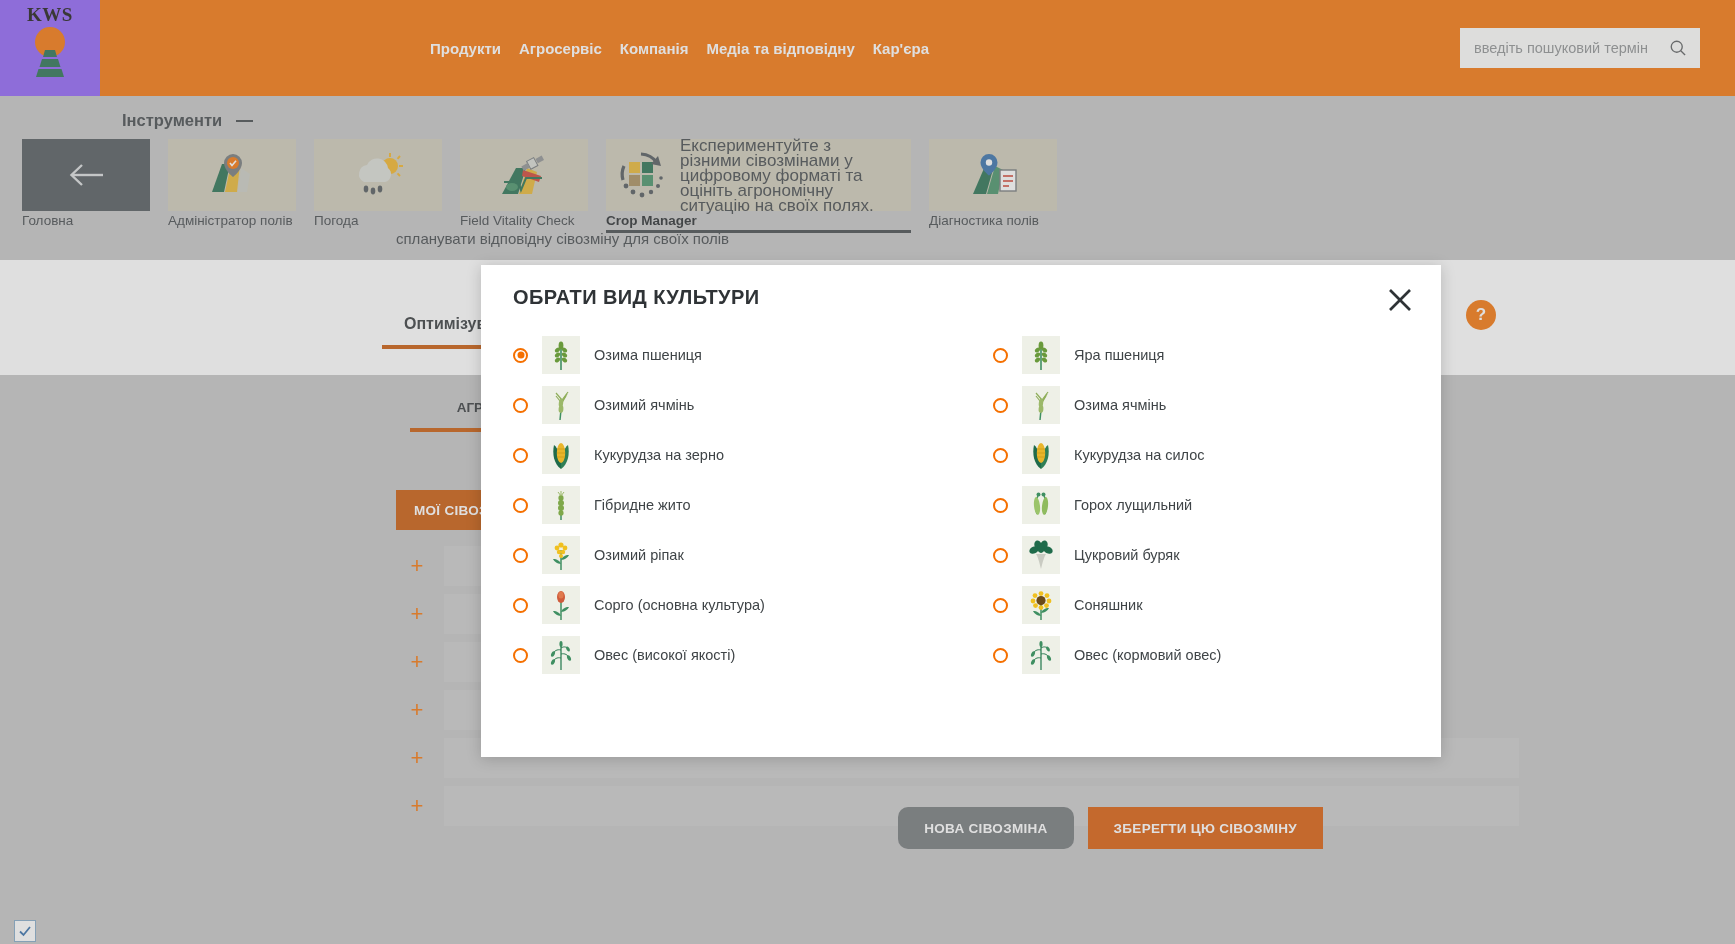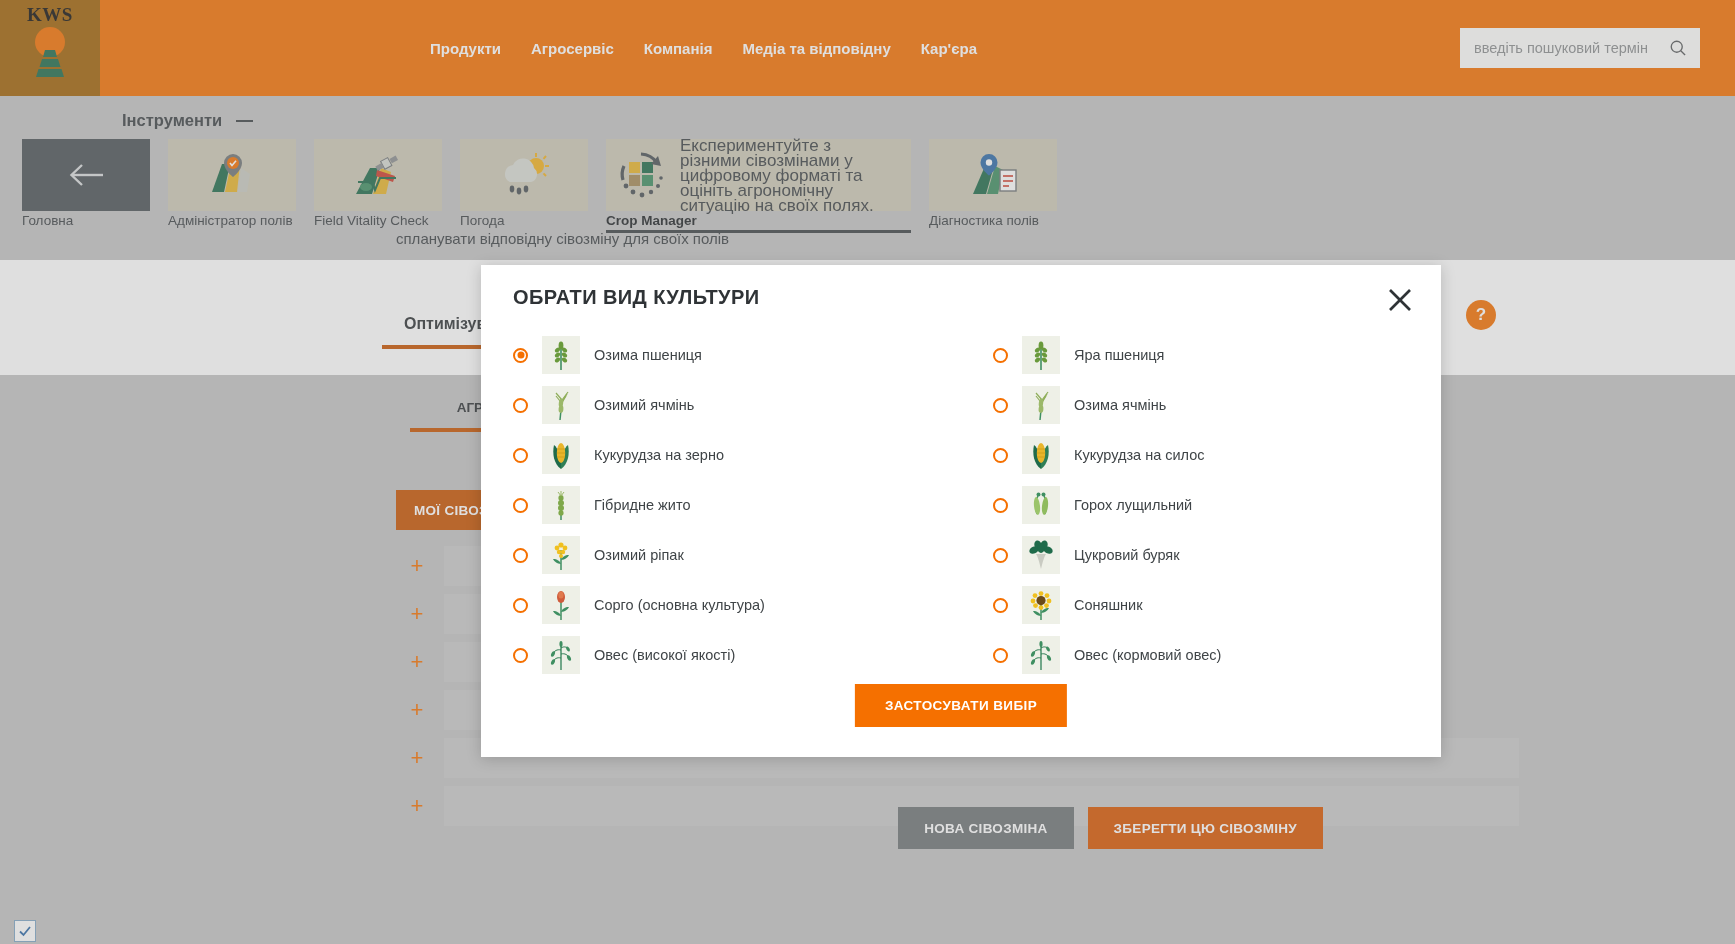--- a/index.html
+++ b/index.html
@@ -14,39 +14,39 @@
 
   #app { position: relative; width: 1735px; height: 944px; background: #c3c3c3; }
 
   
   .header {
     position: absolute; top: 0; left: 0; width: 1735px; height: 96px;
     background: #f57000;
   }
   .logo-box {
     position: absolute; left: 0; top: 0; width: 100px; height: 96px;
-    background: #a16207;
+    background: #8b5cf6;
     display: flex; flex-direction: column; align-items: center; justify-content: flex-start;
     padding-top: 5px;
   }
   .logo-text {
     font-family: "Liberation Serif", serif;
     font-weight: bold; font-size: 19px; letter-spacing: 0.5px; color: #12100e;
     line-height: 20px;
   }
   .logo-mark { position: relative; width: 62px; height: 62px; margin-top: 1px; }
   .logo-sun {
     position: absolute; left: 50%; transform: translateX(-50%); top: 1px;
     width: 30px; height: 30px; border-radius: 50%; background: #f57000;
   }
   .logo-steps { position: absolute; left: 0; bottom: 6px; width: 62px; height: 32px; }
 
   .nav {
     position: absolute; left: 430px; top: 0; height: 96px;
-    display: flex; align-items: center; gap: 30px;
+    display: flex; align-items: center; gap: 18px;
   }
   .nav a {
     color: #ffffff; text-decoration: none; font-size: 15px; font-weight: bold;
     white-space: nowrap;
   }
 
   .search-wrap {
     position: absolute; right: 35px; top: 28px;
     width: 240px; height: 40px; background: #fdfdfb;
     display: flex; align-items: center; padding: 0 12px;
@@ -132,21 +132,21 @@
     font-size: 22px; display: flex; align-items: center; justify-content: center;
   }
   .bg-bar { height: 40px; background: #c9c9c9; margin-left: 6px; }
 
   .bg-footbtns { position: absolute; right: 412px; bottom: 95px; display: flex; gap: 14px; }
   .bg-btn-grey, .bg-btn-orange {
     height: 42px; display: flex; align-items: center; justify-content: center;
     font-size: 13.5px; font-weight: bold; color: #ffffff; padding: 0 26px; letter-spacing: .3px;
     white-space: nowrap;
   }
-  .bg-btn-grey { background: #6f7476; }
+  .bg-btn-grey { background: #6f7476; border-radius: 10px; }
   .bg-btn-orange { background: #d95600; }
 
   .bg-badge {
     position: absolute; left: 14px; bottom: 2px; width: 22px; height: 22px;
     background: #ffffff; border: 1px solid #7fa5c4;
     display: flex; align-items: center; justify-content: center;
   }
 
   
   .modal-shade {
@@ -258,38 +258,20 @@
           <svg width="52" height="46" viewBox="0 0 52 46">
             <polygon points="6,40 16,12 24,12 18,40" fill="#1f6b4a"></polygon>
             <polygon points="19,40 25,12 34,12 31,40" fill="#e9b52a"></polygon>
             <polygon points="32,40 35,16 44,22 41,40" fill="#c9cbc2"></polygon>
             <path d="M27 2 a9 9 0 0 1 9 9 c0 7 -9 14 -9 14 s-9 -7 -9 -14 a9 9 0 0 1 9 -9 z" fill="#6f7476"></path>
             <circle cx="27" cy="11" r="6" fill="#f57000"></circle>
             <polyline points="24,11 26,13.5 30,8.8" fill="none" stroke="#ffffff" stroke-width="1.6"></polyline>
           </svg>
         </div>
         <div class="tile-label">Адміністратор полів</div>
-      </div>
-
-      <div class="tile">
-        <div class="tile-box">
-          <svg width="56" height="46" viewBox="0 0 56 46">
-            <polygon points="6,42 20,16 30,16 22,42" fill="#1f6b4a"></polygon>
-            <polygon points="23,42 31,16 41,20 36,42" fill="#e9b52a"></polygon>
-            <polygon points="27,18 45,24 43,30 26,24" fill="#cf3b2b"></polygon>
-            <ellipse cx="16" cy="35" rx="6" ry="4" fill="#3f8f62"></ellipse>
-            <polyline points="8,30 16,30 20,22 25,38 30,26 46,26" fill="none" stroke="#1f6b4a" stroke-width="2"></polyline>
-            <g transform="rotate(-28 40 10)">
-              <rect x="32" y="5" width="8" height="9" fill="#d6d8d2" stroke="#6f7476" stroke-width="1"></rect>
-              <rect x="41" y="7" width="7" height="5" fill="#8b8e90"></rect>
-              <rect x="25" y="7" width="7" height="5" fill="#8b8e90"></rect>
-            </g>
-          </svg>
-        </div>
-        <div class="tile-label">Field Vitality Check</div>
       </div>
 
       <div class="tile">
         <div class="tile-box">
           <svg width="56" height="46" viewBox="0 0 56 46">
             <circle cx="40" cy="14" r="8" fill="#f2b21f"></circle>
             <g stroke="#f2b21f" stroke-width="2">
               <line x1="40" y1="1" x2="40" y2="5"></line>
               <line x1="50" y1="4" x2="47.5" y2="6.8"></line>
               <line x1="53" y1="14" x2="49" y2="14"></line>
@@ -297,20 +279,38 @@
             </g>
             <path d="M14 30 a9 9 0 0 1 3 -17 a11 11 0 0 1 21 3 a8 8 0 0 1 -3 14 z" fill="#d9dbd5"></path>
             <g fill="#4b5256">
               <ellipse cx="16" cy="37" rx="2.3" ry="3.4"></ellipse>
               <ellipse cx="23" cy="39" rx="2.3" ry="3.4"></ellipse>
               <ellipse cx="30" cy="37" rx="2.3" ry="3.4"></ellipse>
             </g>
           </svg>
         </div>
         <div class="tile-label">Погода</div>
+      </div>
+
+      <div class="tile">
+        <div class="tile-box">
+          <svg width="56" height="46" viewBox="0 0 56 46">
+            <polygon points="6,42 20,16 30,16 22,42" fill="#1f6b4a"></polygon>
+            <polygon points="23,42 31,16 41,20 36,42" fill="#e9b52a"></polygon>
+            <polygon points="27,18 45,24 43,30 26,24" fill="#cf3b2b"></polygon>
+            <ellipse cx="16" cy="35" rx="6" ry="4" fill="#3f8f62"></ellipse>
+            <polyline points="8,30 16,30 20,22 25,38 30,26 46,26" fill="none" stroke="#1f6b4a" stroke-width="2"></polyline>
+            <g transform="rotate(-28 40 10)">
+              <rect x="32" y="5" width="8" height="9" fill="#d6d8d2" stroke="#6f7476" stroke-width="1"></rect>
+              <rect x="41" y="7" width="7" height="5" fill="#8b8e90"></rect>
+              <rect x="25" y="7" width="7" height="5" fill="#8b8e90"></rect>
+            </g>
+          </svg>
+        </div>
+        <div class="tile-label">Field Vitality Check</div>
       </div>
 
       <div class="tile tile-wide tile-active">
         <div class="tile-box">
           <svg width="52" height="50" viewBox="0 0 52 50">
             <rect x="13" y="12" width="11" height="11" fill="#e9b52a"></rect>
             <rect x="26" y="12" width="11" height="11" fill="#1f6b4a"></rect>
             <rect x="13" y="25" width="11" height="11" fill="#a58a56"></rect>
             <rect x="26" y="25" width="11" height="11" fill="#3f8f62"></rect>
             <path d="M25 4 a20 20 0 0 1 16 9" fill="none" stroke="#4b5256" stroke-width="3.2"></path>
@@ -690,16 +690,15 @@
                 <ellipse cx="14" cy="4" rx="1.6" ry="3"></ellipse>
               </g>
             </svg>
           </div>
           <div class="crop-label">Овес (кормовий овес)</div>
         </div>
 
       </div>
     </div>
 
-    <button class="apply-btn">ЗАСТОСУВАТИ ВИБІР</button>
   </div>
 
 </div>
 
 </body></html>

